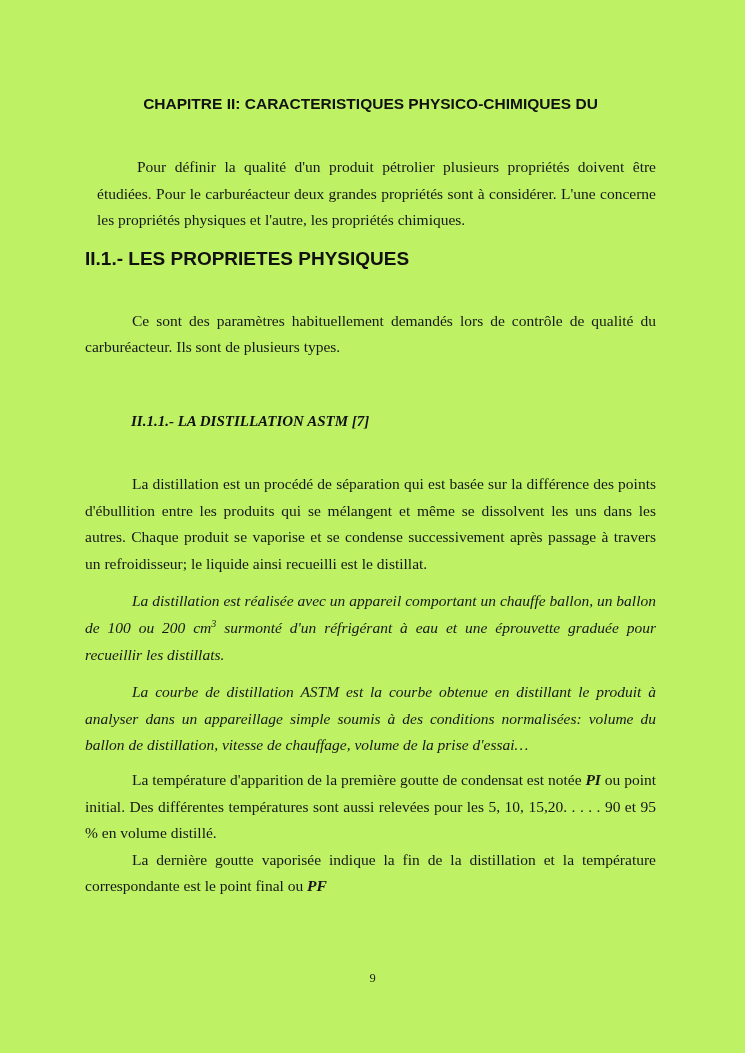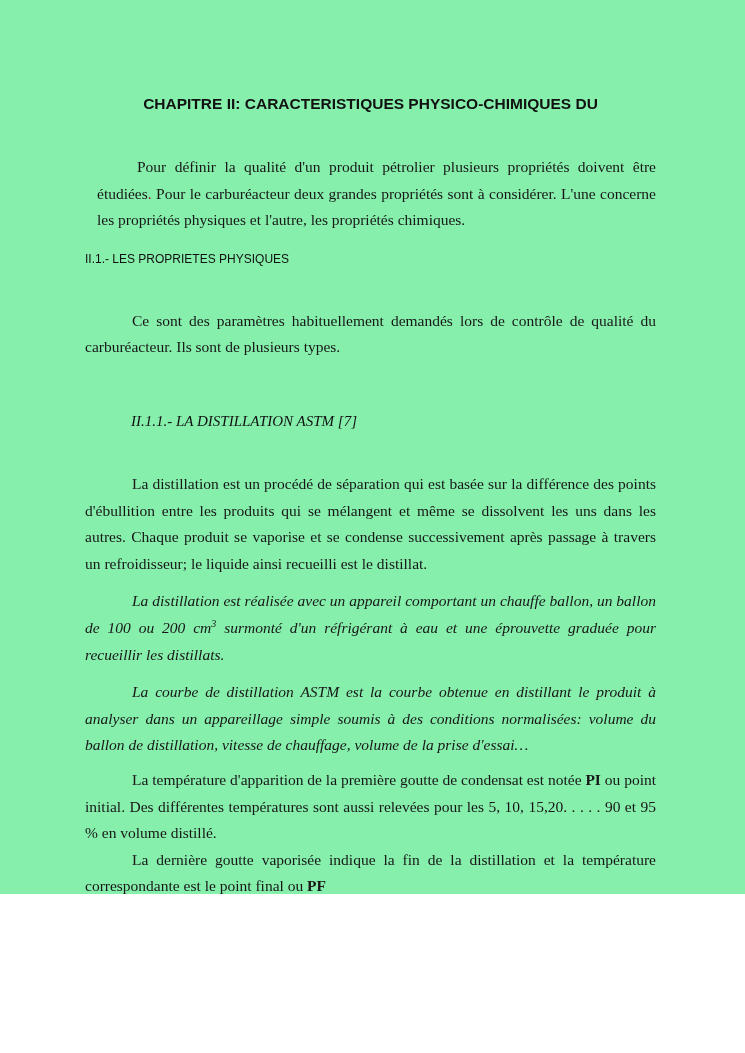--- a/index.html
+++ b/index.html
@@ -1,20 +1,20 @@
 <!DOCTYPE html>
 <html><head>
 <meta charset="utf-8">
 <style>
   html, body { margin: 0; padding: 0; background: #ffffff; }
   .page {
     position: relative;
     width: 745px;
-    height: 894px;
-    background: #86efac;
+    height: 1053px;
+    background: #bef264;
     font-family: "Liberation Serif", serif;
     color: #171717;
     overflow: hidden;
     box-sizing: border-box;
   }
   .content {
     padding: 0 89px 0 85px;
     box-sizing: border-box;
   }
   .doc-title {
@@ -34,46 +34,46 @@
     text-indent: 47px;
   }
   .para-intro {
     margin-top: 36px;
     margin-left: 12px;
     text-indent: 40px;
   }
   .section-heading {
     margin: 16px 0 0 0;
     font-family: "Liberation Sans", sans-serif;
-    font-weight: normal;
-    font-size: 12px;
+    font-weight: bold;
+    font-size: 19px;
     line-height: 18px;
     color: #111111;
     text-align: left;
   }
   .sub-heading {
     margin: 50px 0 0 0;
     font-family: "Liberation Serif", serif;
-    font-weight: normal;
+    font-weight: bold;
     font-style: italic;
     font-size: 15px;
     line-height: 20px;
     color: #111111;
     padding-left: 46px;
     text-align: left;
   }
   .para-parametres { margin-top: 40px; }
   .para-distillation { margin-top: 40px; }
   .para-appareil { margin-top: 11px; font-style: italic; }
   .para-courbe { margin-top: 11px; font-style: italic; }
   .para-temperature { margin-top: 8px; }
   .para-derniere { margin-top: 0; }
   .red-period { color: #a31515; }
   sup { font-size: 10px; line-height: 0; }
-  b { font-weight: bold; }
+  b { font-weight: bold; font-style: italic; }
   .page-number {
     position: absolute;
     top: 971px;
     left: 0;
     width: 100%;
     text-align: center;
     font-family: "Liberation Serif", serif;
     font-size: 12.5px;
     color: #222222;
   }

